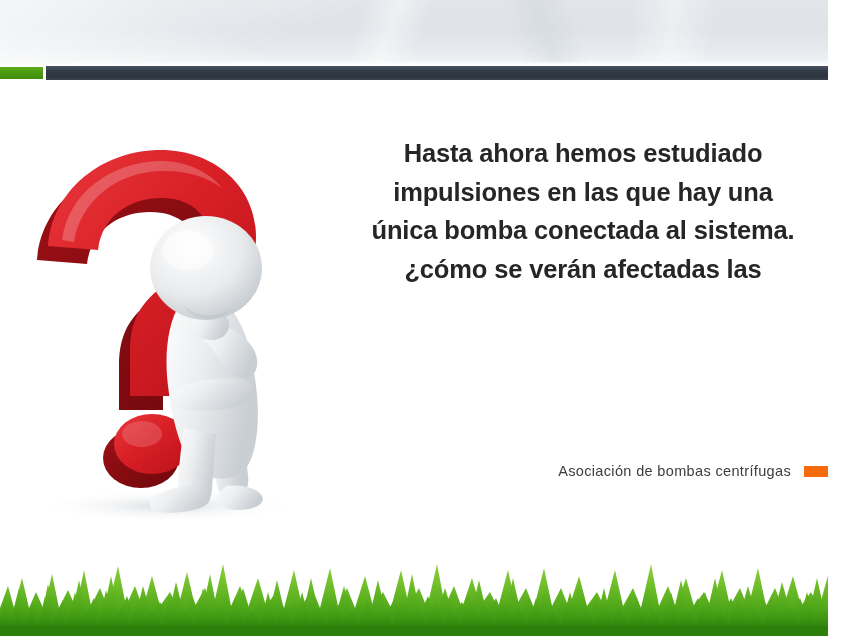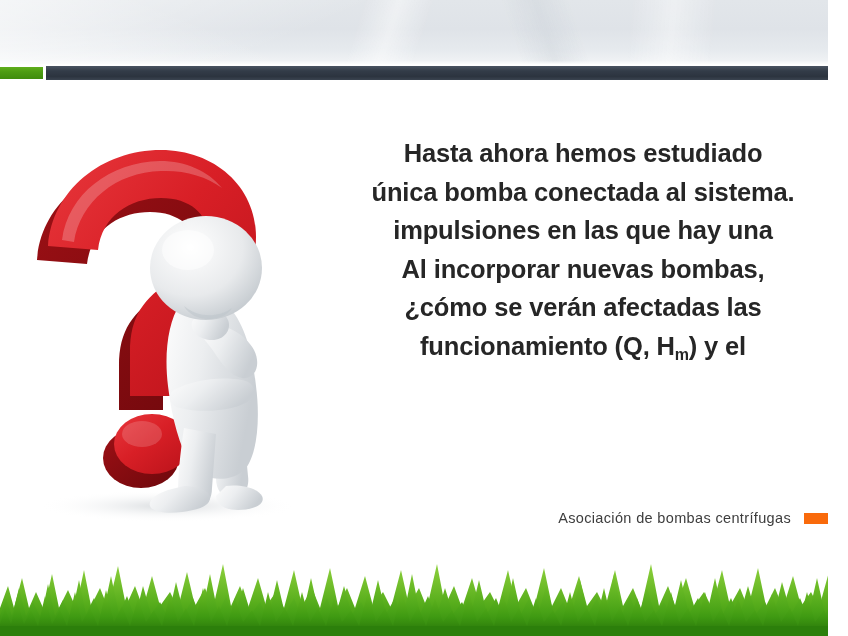--- a/index.html
+++ b/index.html
@@ -86,21 +86,21 @@
   }
   .question-line sub {
     font-size: 16px;
     line-height: 0;
     vertical-align: -0.30em;
     font-weight: bold;
   }
 
   
   .caption-row {
-    position: absolute; left: 322px; top: 506px;
+    position: absolute; left: 322px; top: 459px;
     width: 526px; height: 24px;
     display: flex; align-items: center; justify-content: flex-end;
   }
   .caption-text {
     font-family: "Liberation Sans", sans-serif;
     font-size: 14.5px;
     font-weight: normal;
     letter-spacing: 0.35px;
     color: #3d3d3d;
     white-space: nowrap;
@@ -239,25 +239,23 @@
         <ellipse cx="188" cy="140" rx="56" ry="52" fill="url(#headGrad)"></ellipse>
         <ellipse cx="170" cy="122" rx="26" ry="20" fill="#ffffff" opacity="0.5"></ellipse>
 
         <path d="M166 178 C180 190 200 190 214 180 C206 194 176 196 166 178 Z" fill="#bcc3c9" opacity="0.5"></path>
       </g>
     </svg>
   </div>
 
   <div class="question-block">
     <div class="question-line">Hasta ahora hemos estudiado</div>
+    <div class="question-line">impulsiones en las que hay una</div>
     <div class="question-line">única bomba conectada al sistema.</div>
-    <div class="question-line">impulsiones en las que hay una</div>
-    <div class="question-line">Al incorporar nuevas bombas,</div>
     <div class="question-line">¿cómo se verán afectadas las</div>
-    <div class="question-line"><span>funcionamiento (Q, H</span><sub>m</sub><span>) y el</span></div>
   </div>
 
   <div class="caption-row">
     <span class="caption-text">Asociación de bombas centrífugas</span>
     <span class="caption-bar"></span>
   </div>
 
   <div class="grass">
     <svg viewBox="0 0 848 92" preserveAspectRatio="none" xmlns="http://www.w3.org/2000/svg" aria-hidden="true">
       <defs>

